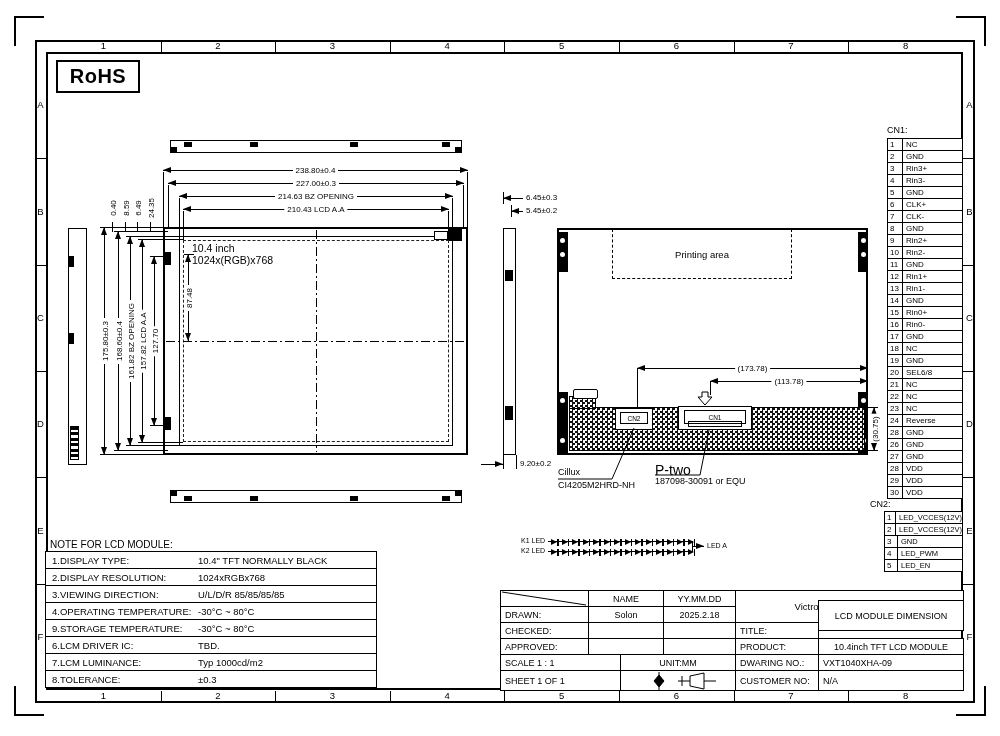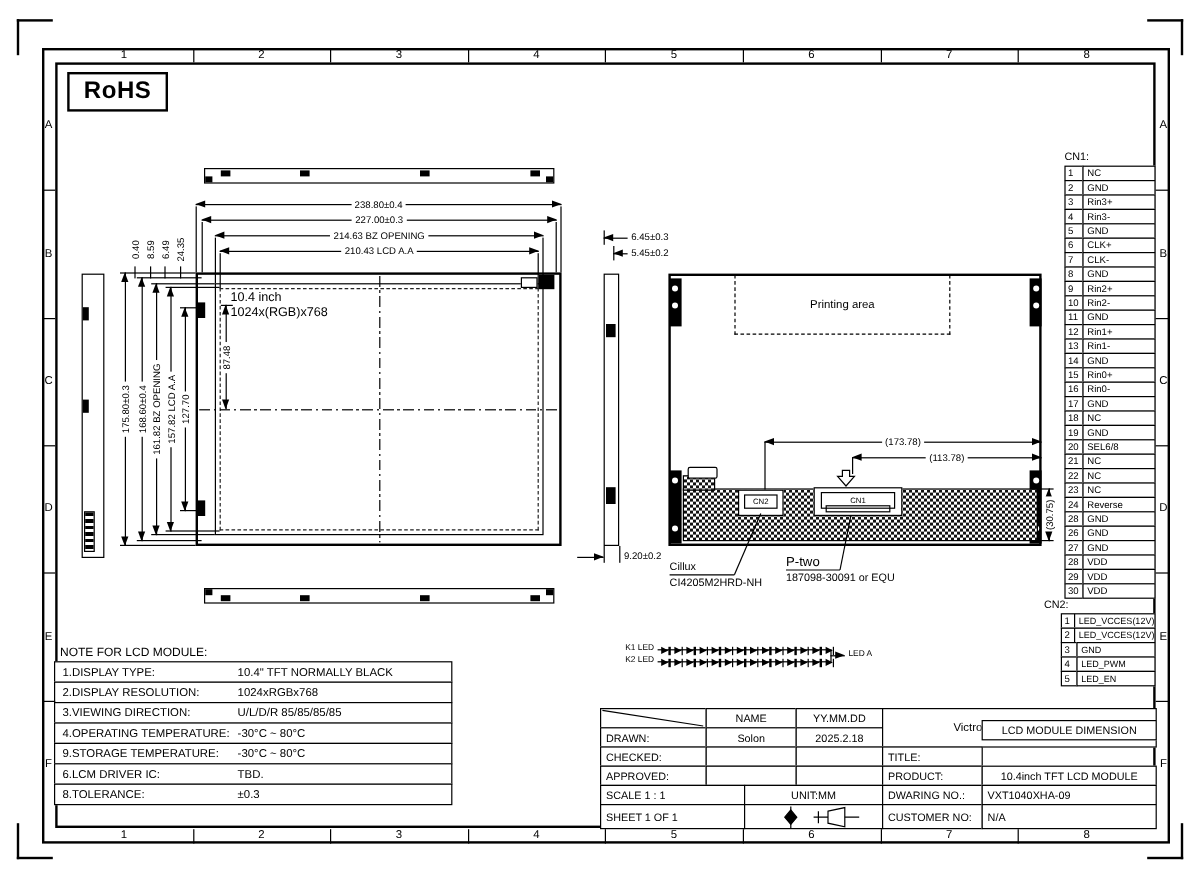--- a/index.html
+++ b/index.html
@@ -228,21 +228,21 @@
     </div>
   <div class="ln" style="left:710px;top:381px;width:1px;height:14px"></div>
   <div class="vdim" style="left:874px;top:407px;height:44px">
       <span class="lbl">(30.75)</span>
     </div>
   <div class="ln" style="left:866px;top:407px;width:12px;height:1px"></div>
   <div class="ln" style="left:866px;top:450px;width:12px;height:1px"></div>
 
   <div class="t" style="left:558px;top:468px;font-size:9px">Cillux</div>
   <div class="t" style="left:558px;top:481px;font-size:9px">CI4205M2HRD-NH</div>
-  <div class="t" style="left:655px;top:463px;font-size:11px">P-two</div>
+  <div class="t" style="left:655px;top:463px;font-size:14px">P-two</div>
   <div class="t" style="left:655px;top:477px;font-size:9px">187098-30091 or EQU</div>
 
   <div class="t" style="left:521px;top:537px;font-size:7px;width:24px;text-align:right">K1 LED</div>
   <div class="t" style="left:521px;top:547px;font-size:7px;width:24px;text-align:right">K2 LED</div>
   <div class="ln" style="left:548px;top:541px;width:144px;height:1px"></div>
   <div class="ln" style="left:548px;top:551px;width:144px;height:1px"></div>
   <div class="ledrow" id="led-row-1" style="left:551px;top:538px">
       <div class="diode">
         <div class="tri"></div>
         <div class="bar"></div>
@@ -527,20 +527,24 @@
         <div class="nlabel">4.OPERATING TEMPERATURE:</div>
         <div class="nvalue">-30°C ~ 80°C</div>
       </div>
       <div class="nrow">
         <div class="nlabel">9.STORAGE TEMPERATURE:</div>
         <div class="nvalue">-30°C ~ 80°C</div>
       </div>
       <div class="nrow">
         <div class="nlabel">6.LCM DRIVER IC:</div>
         <div class="nvalue">TBD.</div>
+      </div>
+      <div class="nrow">
+        <div class="nlabel">7.LCM LUMINANCE:</div>
+        <div class="nvalue">Typ 1000cd/m2</div>
       </div>
       <div class="nrow">
         <div class="nlabel">8.TOLERANCE:</div>
         <div class="nvalue">±0.3</div>
       </div>
     </div>
 
   <div class="tcell" style="left:500px;top:590px;width:89px;height:17px"></div>
   <div class="tcell tc" style="left:588px;top:590px;width:76px;height:17px">NAME</div>
   <div class="tcell tc" style="left:663px;top:590px;width:73px;height:17px">YY.MM.DD</div>
@@ -560,21 +564,21 @@
     <svg width="92" height="18" stroke="#000" stroke-width="1">
       <path d="M22,9 l5,-6 5,6 -5,6 z" fill="#000"></path>
       <line x1="27" y1="0" x2="27" y2="18"></line>
       <line x1="46" y1="9" x2="84" y2="9"></line>
       <line x1="50" y1="4" x2="50" y2="14"></line>
       <path d="M58,4 L72,1 L72,17 L58,14 Z" fill="#fff"></path>
     </svg>
   </div>
   <div class="tcell tc" style="left:735px;top:590px;width:229px;height:33px;font-size:9.5px">Victronix Display Co., LTD</div>
   <div class="tcell" style="left:735px;top:622px;width:84px;height:17px">TITLE:</div>
-  <div class="tcell tc" style="left:818px;top:600px;width:146px;height:17px">LCD MODULE DIMENSION</div>
+  <div class="tcell tc" style="left:818px;top:600px;width:146px;height:31px">LCD MODULE DIMENSION</div>
   <div class="tcell" style="left:735px;top:638px;width:84px;height:17px">PRODUCT:</div>
   <div class="tcell tc" style="left:818px;top:638px;width:146px;height:17px">10.4inch TFT LCD MODULE</div>
   <div class="tcell" style="left:735px;top:654px;width:84px;height:17px">DWARING NO.:</div>
   <div class="tcell" style="left:818px;top:654px;width:146px;height:17px">VXT1040XHA-09</div>
   <div class="tcell" style="left:735px;top:670px;width:84px;height:21px">CUSTOMER NO:</div>
   <div class="tcell" style="left:818px;top:670px;width:146px;height:21px">N/A</div>
 
   <svg style="position:absolute;left:0;top:0" width="1000" height="736" stroke="#000" stroke-width="1" fill="none">
     <line x1="558" y1="479" x2="612" y2="479"></line>
     <line x1="612" y1="479" x2="634" y2="428"></line>

